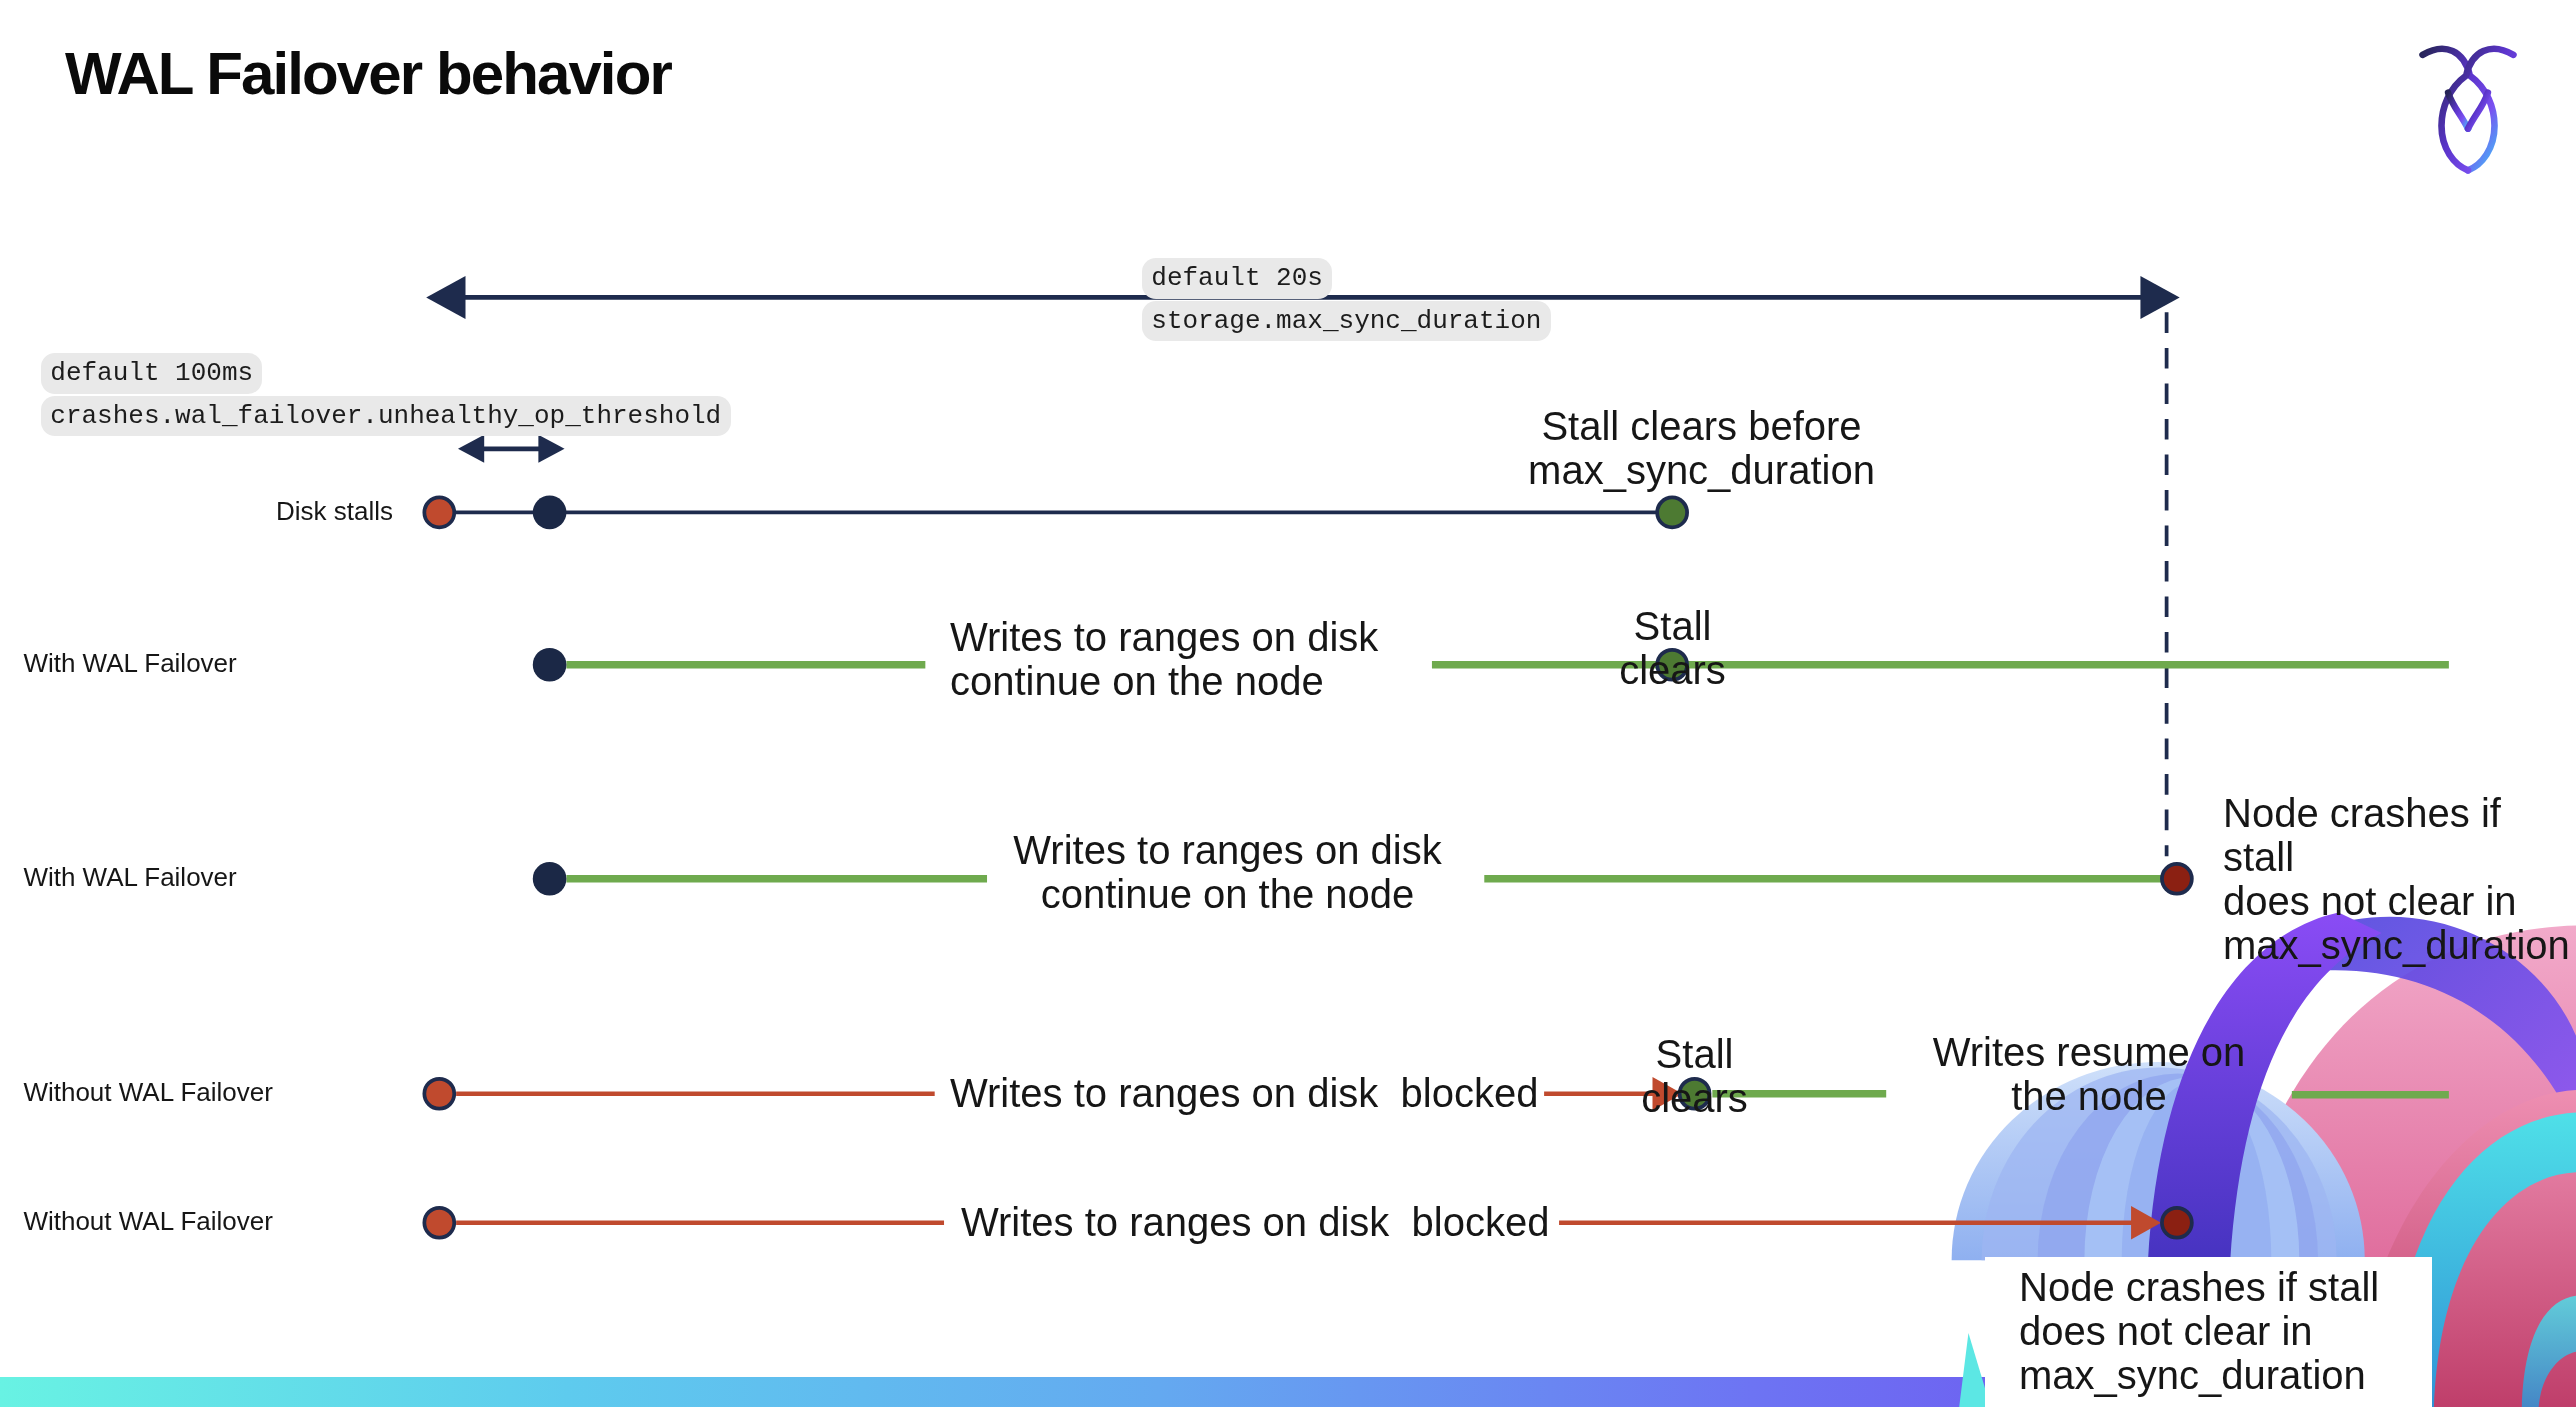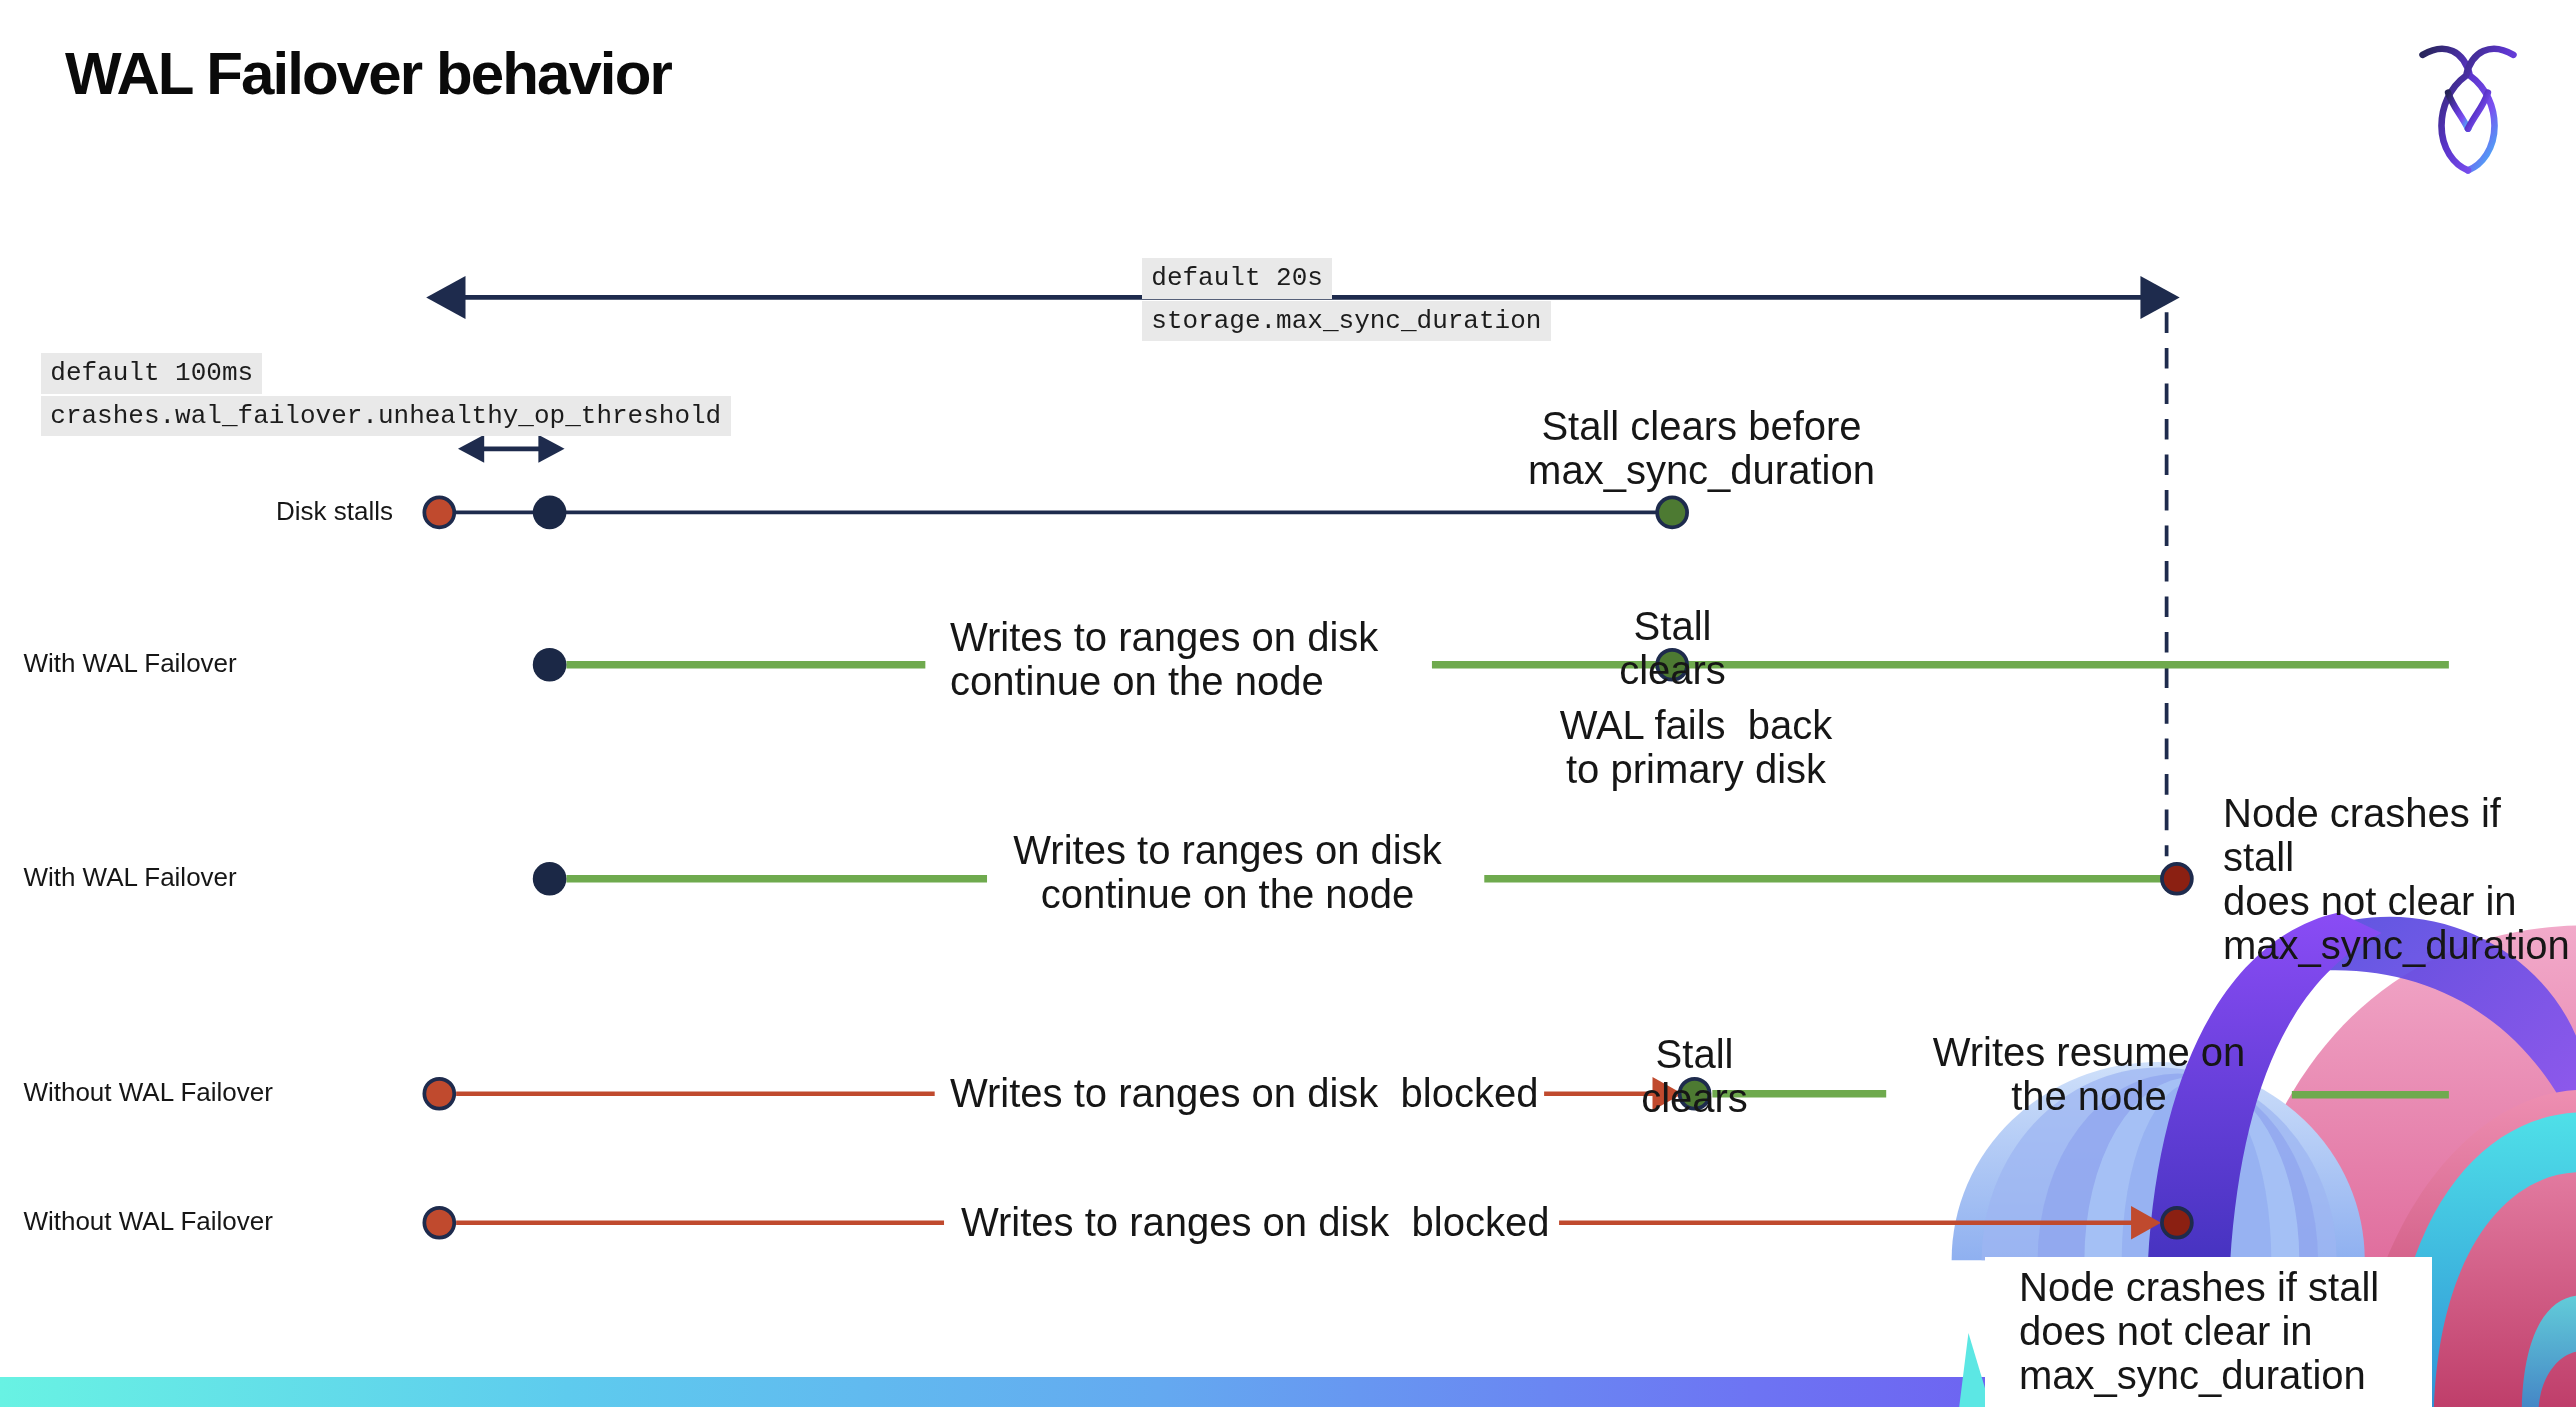--- a/index.html
+++ b/index.html
@@ -2,21 +2,21 @@
 <html style="font-size:15px"><head>
 <meta charset="utf-8">
 <style>
   html,body{margin:0;padding:0;background:#ffffff;}
   .canvas{position:relative;width:2576px;height:1408px;overflow:hidden;background:#ffffff;
           font-family:"Liberation Sans",sans-serif;color:#161616;}
   .abs{position:absolute;}
   .title{left:65px;top:39px;font-size:60px;font-weight:bold;letter-spacing:-1.9px;color:#0a0a0a;z-index:6;}
   .chip-block{font-family:"Liberation Mono","DejaVu Sans Mono",monospace;font-size:26px;line-height:37px;
               color:#1c1c1c;z-index:6;}
-  .chip{display:table;background:#e9e9e9;padding:1.9px 9.3px;white-space:pre;margin-bottom:1.9px;}
+  .chip{display:table;background:#e9e9e9;padding:1.9px 9.3px;white-space:pre;margin-bottom:1.9px;border-radius:14px;}
   .row-label{font-size:26px;line-height:41px;z-index:6;}
   .ann{font-size:40px;line-height:44px;white-space:pre-wrap;z-index:6;}
   .center{text-align:center;}
   .layer{left:0;top:0;width:2576px;height:1408px;z-index:3;}
   .artlayer{z-index:2;}
   .diaglayer{z-index:4;}
   .bottom-bar{left:0;top:1377px;width:2576px;height:31px;z-index:1;
     background:linear-gradient(90deg,#68f2e3 0%,#5ecbee 22%,#64a9f0 45%,#6d74f3 68%,#6e51ef 88%,#7447ec 100%);}
   .crash-box{left:1985px;top:1257px;width:447px;height:150px;background:#ffffff;z-index:5;}
   .crash-box .ann{position:absolute;left:34px;top:7.5px;}
@@ -162,22 +162,20 @@
   <div class="abs row-label" style="left:23.4px;top:643px;">With WAL Failover</div>
   <div class="abs row-label" style="left:23.4px;top:857px;">With WAL Failover</div>
   <div class="abs row-label" style="left:23.4px;top:1072px;">Without WAL Failover</div>
   <div class="abs row-label" style="left:23.4px;top:1201px;">Without WAL Failover</div>
 
   <div class="abs ann center" style="left:1505px;top:404px;width:393px;">Stall clears before
 max_sync_duration</div>
   <div class="abs ann" style="left:950px;top:615px;">Writes to ranges on disk
 continue on the node</div>
   <div class="abs ann center" style="left:1579px;top:604px;width:187px;">Stall clears</div>
-  <div class="abs ann center" style="left:1509px;top:703px;width:374px;">WAL fails  back
-to primary disk</div>
   <div class="abs ann center" style="left:1008px;top:828px;width:439px;">Writes to ranges on disk
 continue on the node</div>
   <div class="abs ann" style="left:2223px;top:791px;width:346px;">Node crashes if stall
 does not clear in
 max_sync_duration</div>
   <div class="abs ann" style="left:950px;top:1071px;">Writes to ranges on disk  blocked</div>
   <div class="abs ann center" style="left:1601px;top:1032px;width:187px;">Stall clears</div>
   <div class="abs ann center" style="left:1916px;top:1030px;width:346px;">Writes resume on
 the node</div>
   <div class="abs ann" style="left:961px;top:1200px;">Writes to ranges on disk  blocked</div>

